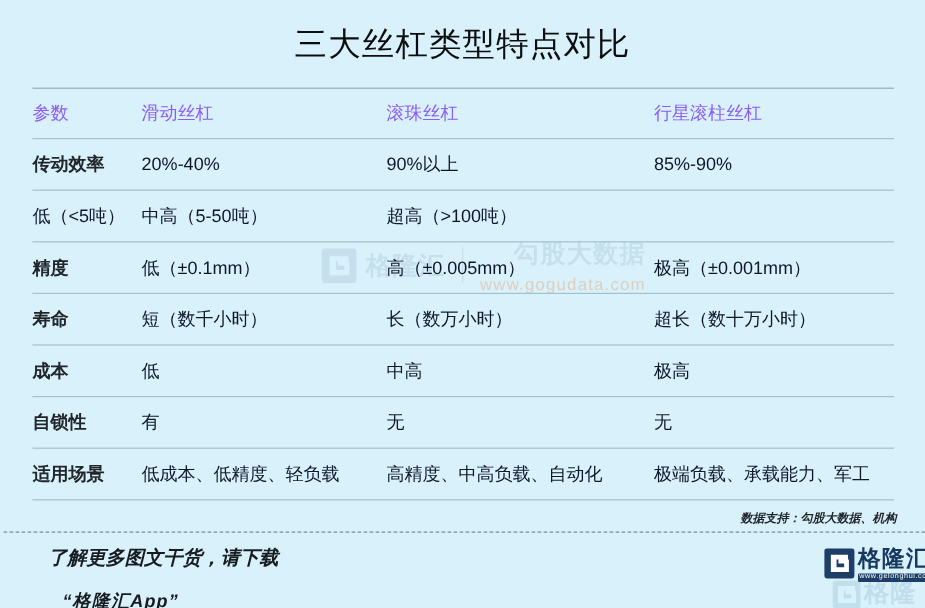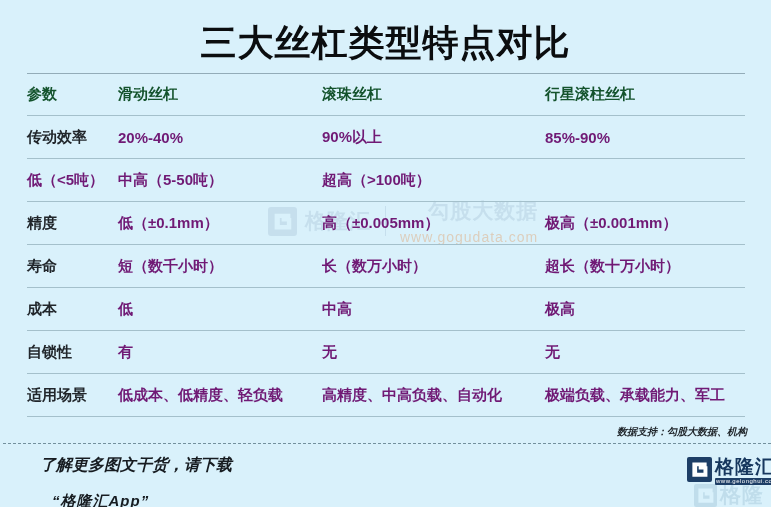--- a/index.html
+++ b/index.html
@@ -8,40 +8,40 @@
     position:relative;
     width:771px; height:507px;
     background:#d9f1fb;
     overflow:hidden;
     font-family:"Liberation Sans", sans-serif;
     color:#2b3036;
   }
   .title {
     position:absolute; top:19px; left:0; right:0;
     text-align:center;
-    font-size:36px; font-weight:700; letter-spacing:1px;
+    font-size:27px; font-weight:400; letter-spacing:1px;
     color:#0b0d0f;
   }
   
   .table {
     position:absolute; top:73px; left:27px; width:718px;
     z-index:2;
   }
   .trow {
     display:grid;
     grid-template-columns:91px 204px 223px 1fr;
     align-items:center;
     height:43px;
     border-bottom:1px solid #a4c0cb;
     font-size:15px;
   }
   .trow.header { border-top:1px solid #93acb8; }
-  .trow.header .cell { font-weight:bold; color:#14532d; }
+  .trow.header .cell { font-weight:normal; color:#8b5cf6; }
   .cell.lab { font-weight:bold; color:#21262b; }
-  .cell.val { color:#701a75;font-weight:bold; }
+  .cell.val { color:#0f172a; }
   
   .wm-center {
     position:absolute; left:268px; top:197px; z-index:1;
     display:flex; align-items:center; gap:8px;
     opacity:0.55;
   }
   .wm-g {
     width:29px; height:29px; border-radius:3px;
     background:#b7d2e2; display:flex; align-items:center; justify-content:center;
     flex:none;

